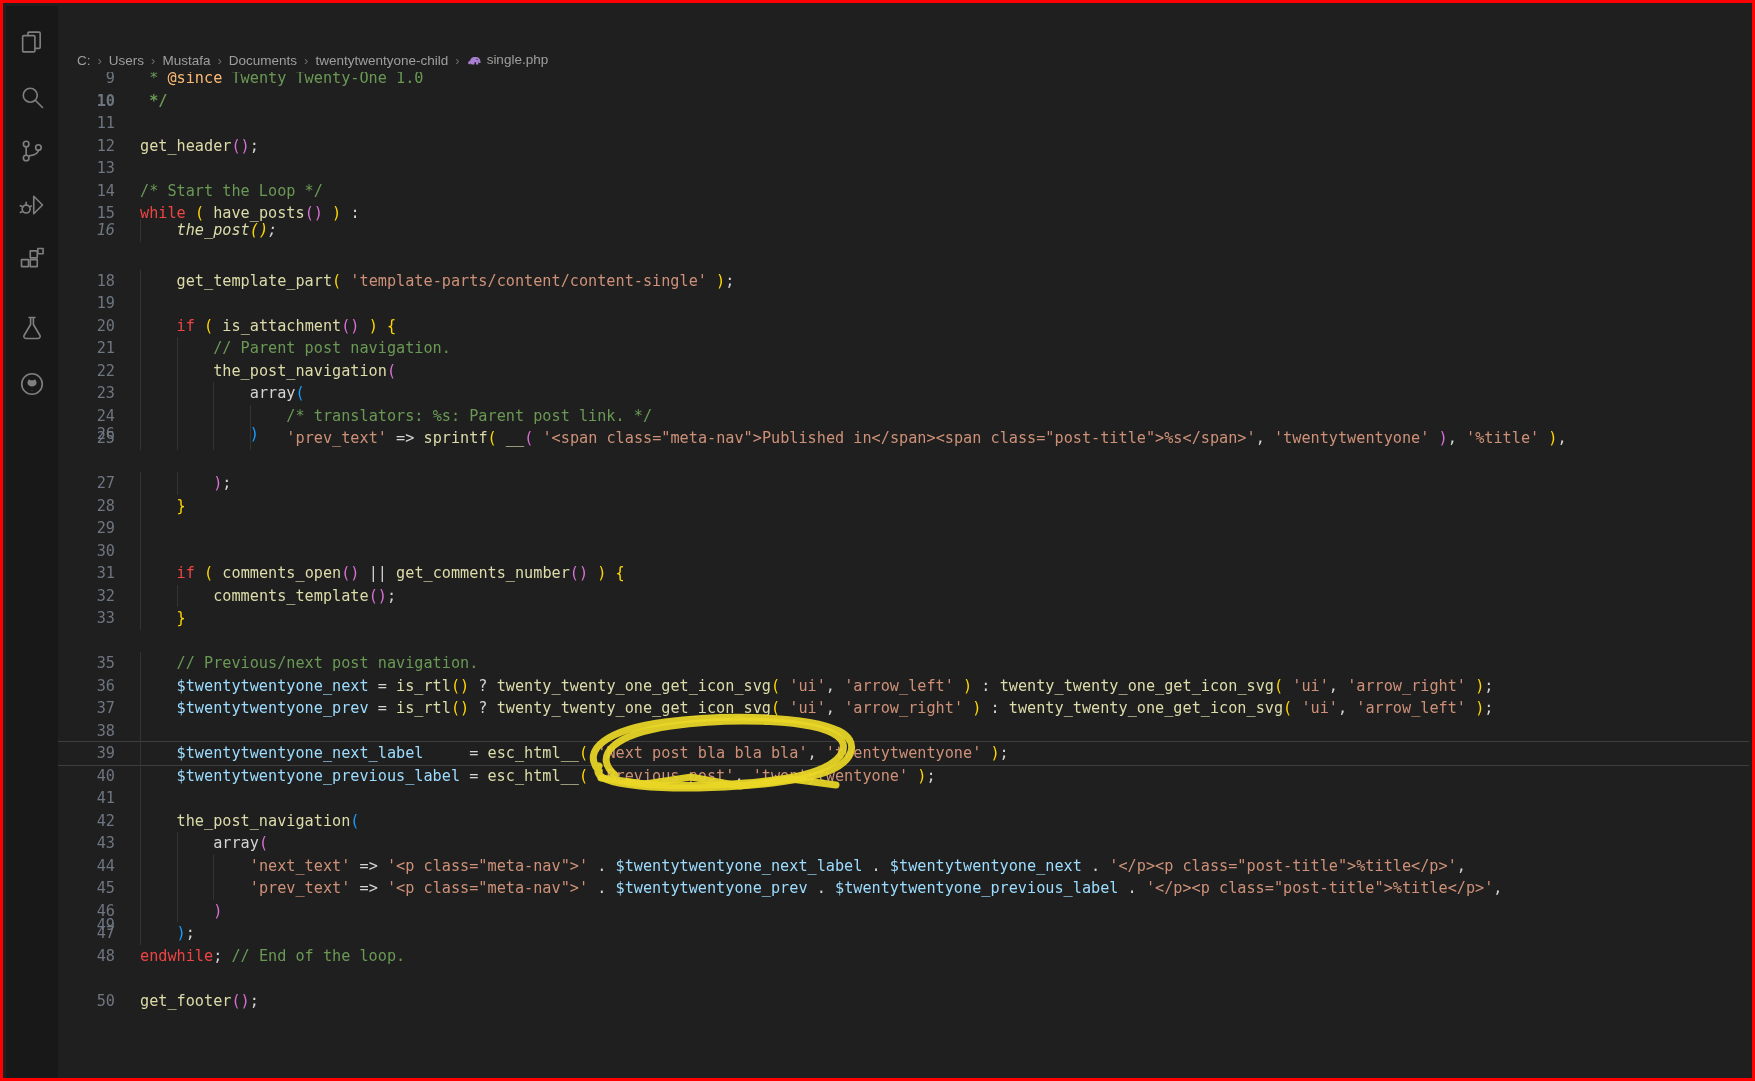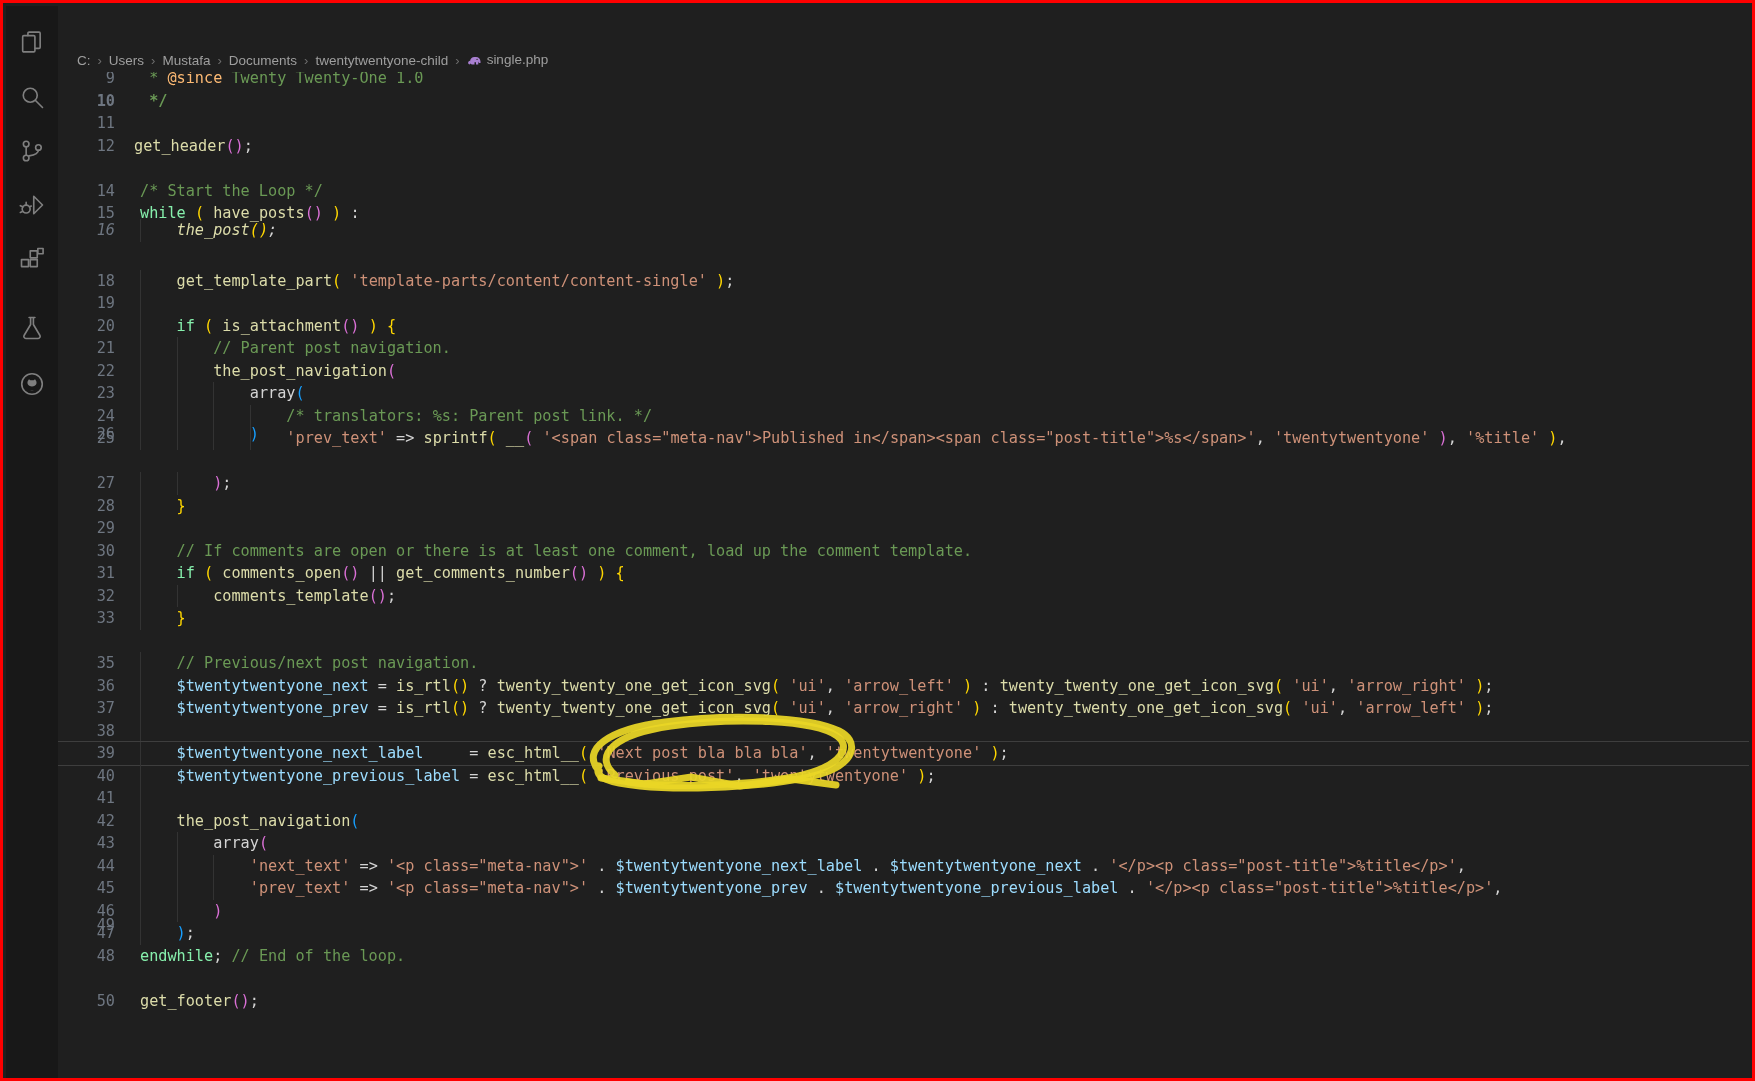--- a/index.html
+++ b/index.html
@@ -27,21 +27,21 @@
   #editor{position:absolute;left:55px;top:3px;right:3px;bottom:3px;background:#1f1f1f;}
   #lines{position:absolute;left:0;top:0;width:100%;height:100%;}
   .line{position:absolute;left:0;width:100%;height:22.5px;}
   .ln{position:absolute;left:0;top:0;width:57px;text-align:right;color:#6e7681;
       font-family:"DejaVu Sans Mono",monospace;font-size:15.2px;line-height:22.5px;}
   .code{position:absolute;top:0;white-space:pre;font-family:"DejaVu Sans Mono",monospace;
       font-size:15.2px;line-height:22.5px;}
   .guide{position:absolute;top:0;width:1px;height:22.5px;background:#333333;}
   .line.active{border-top:1px solid #3e3e3e;border-bottom:1px solid #3e3e3e;margin-top:-1px;}
   
-  .tk-w{color:#d4d4d4}.tk-k{color:#86efac}.tk-f{color:#dcdcaa}.tk-s{color:#ce9178}
+  .tk-w{color:#d4d4d4}.tk-k{color:#ef4444}.tk-f{color:#dcdcaa}.tk-s{color:#ce9178}
   .tk-c{color:#6a9955}.tk-v{color:#9cdcfe}.tk-t{color:#fdba74}
   .tk-b1{color:#ffd700}.tk-b2{color:#da70d6}.tk-b3{color:#179fff}
   #annotation{position:absolute;left:0;top:0;width:100%;height:100%;pointer-events:none;z-index:8;}
 </style>
 </head>
 <body>
 
 <div id="screen">
 
   <div id="activitybar">
@@ -119,21 +119,25 @@
         <div class="line" style="top: 83.5px; font-weight: bold;">
           <span class="ln">10</span>
           <span class="code" style="left: 82px;"><span class="tk-c"> */</span></span>
         </div>
         <div class="line" style="top: 106px;">
           <span class="ln">11</span>
           <span class="code" style="left: 82px;"></span>
         </div>
         <div class="line" style="top: 128.5px;">
           <span class="ln">12</span>
-          <span class="code" style="left: 76px;"><span class="tk-f">get_header</span><span class="tk-b2">()</span><span class="tk-w">;</span></span>
+          <span class="code" style="left: 82px;"><span class="tk-f">get_header</span><span class="tk-b2">()</span><span class="tk-w">;</span></span>
+        </div>
+        <div class="line" style="top: 151px;">
+          <span class="ln">13</span>
+          <span class="code" style="left: 82px;"></span>
         </div>
         <div class="line" style="top: 173.5px;">
           <span class="ln">14</span>
           <span class="code" style="left: 82px;"><span class="tk-c">/* Start the Loop */</span></span>
         </div>
         <div class="line" style="top: 196px;">
           <span class="ln">15</span>
           <span class="code" style="left: 82px;"><span class="tk-k">while</span><span class="tk-w"> </span><span class="tk-b1">(</span><span class="tk-w"> </span><span class="tk-f">have_posts</span><span class="tk-b2">()</span><span class="tk-w"> </span><span class="tk-b1">)</span><span class="tk-w"> :</span></span>
         </div>
         <div class="line" style="top: 213px; font-style: italic;">
@@ -210,21 +214,20 @@
           <span class="code" style="left: 118.588px;"><span class="tk-b1">}</span></span>
         </div>
         <div class="line" style="top: 511px;">
           <span class="guide" style="left: 82px;"></span>
           <span class="ln">29</span>
           <span class="code" style="left: 118.588px;"></span>
         </div>
         <div class="line" style="top: 533.5px;">
           <span class="guide" style="left: 82px;"></span>
           <span class="ln">30</span>
-          <span class="code" style="left: 118.588px;"><span class="tk-c">// If comments are open or there is at least one comment, load up the comment template.</span></span>
         </div>
         <div class="line" style="top: 556px;">
           <span class="guide" style="left: 82px;"></span>
           <span class="ln">31</span>
           <span class="code" style="left: 118.588px;"><span class="tk-k">if</span><span class="tk-w"> </span><span class="tk-b1">(</span><span class="tk-w"> </span><span class="tk-f">comments_open</span><span class="tk-b2">()</span><span class="tk-w"> || </span><span class="tk-f">get_comments_number</span><span class="tk-b2">()</span><span class="tk-w"> </span><span class="tk-b1">)</span><span class="tk-w"> </span><span class="tk-b1">{</span></span>
         </div>
         <div class="line" style="top: 578.5px;">
           <span class="guide" style="left: 82px;"></span>
           <span class="guide" style="left: 118.588px;"></span>
           <span class="ln">32</span>

